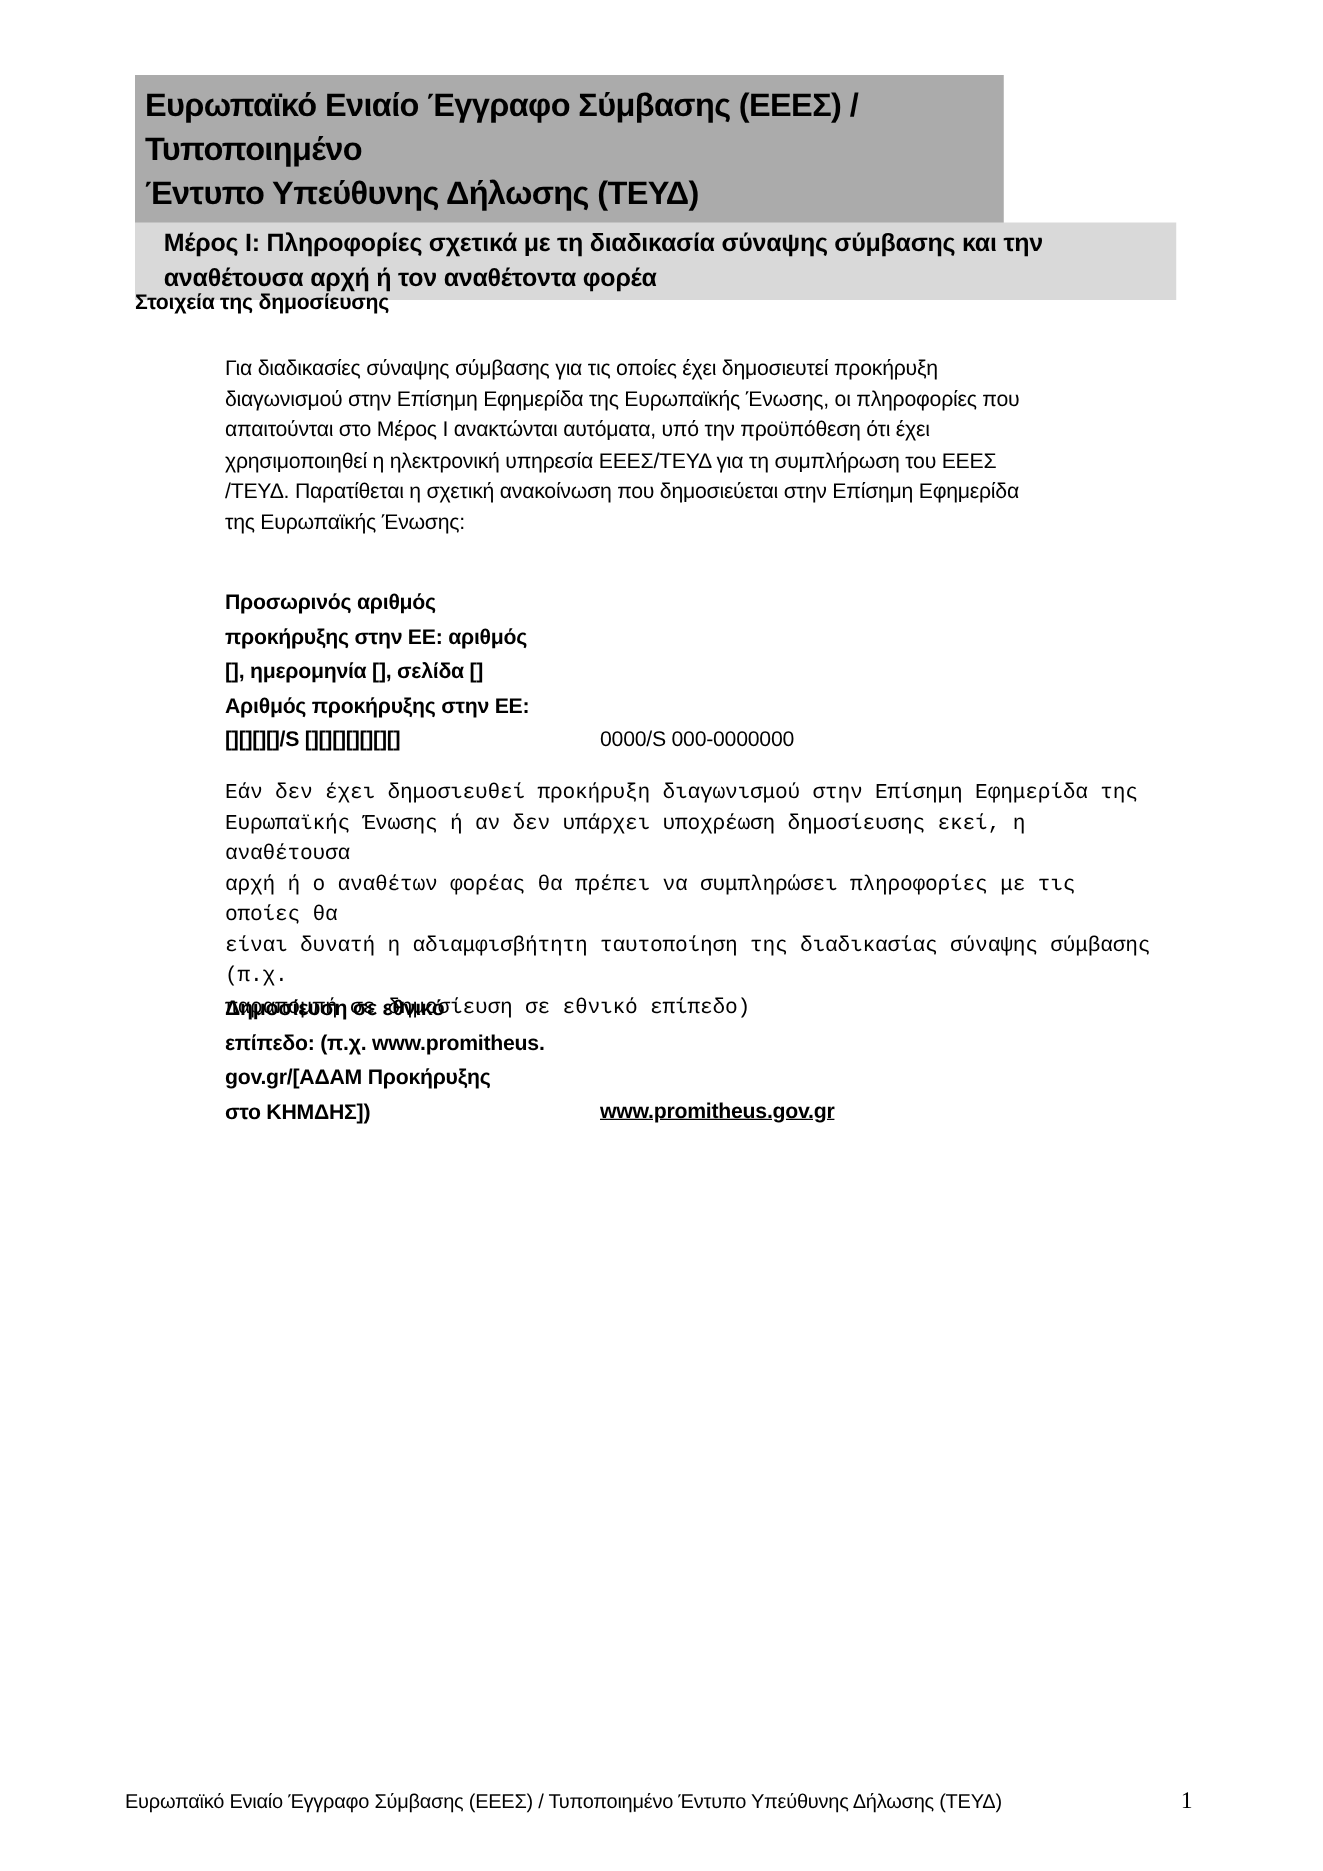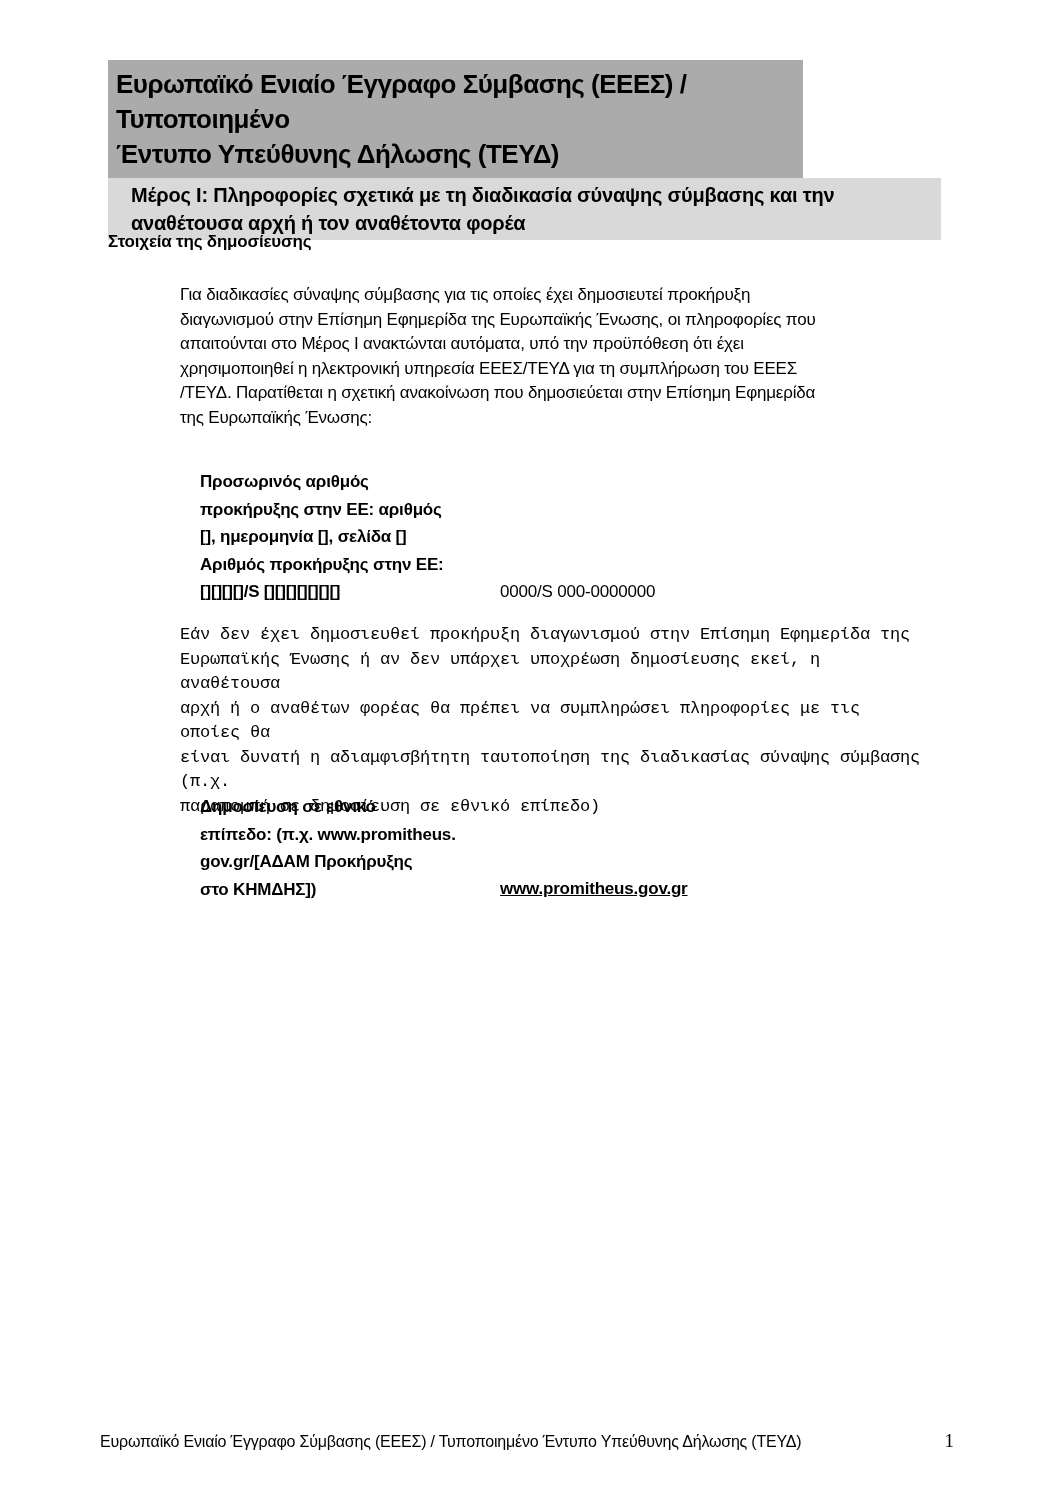--- a/index.html
+++ b/index.html
@@ -73,21 +73,20 @@
   }
   .field1 { top: 468px; }
   .field2 { top: 793px; }
   .field-label {
     width: 300px;
     font-size: 17px;
     font-weight: 700;
     line-height: 27.5px;
     letter-spacing: -0.2px;
     white-space: pre-line;
-    margin-left: 20px;
   }
   .field-value {
     font-size: 17px;
     letter-spacing: -0.2px;
     padding-bottom: 4px;
   }
   a.field-value.link {
     color: var(--text-color, #000000);
     text-decoration: underline;
     font-weight: bold;

